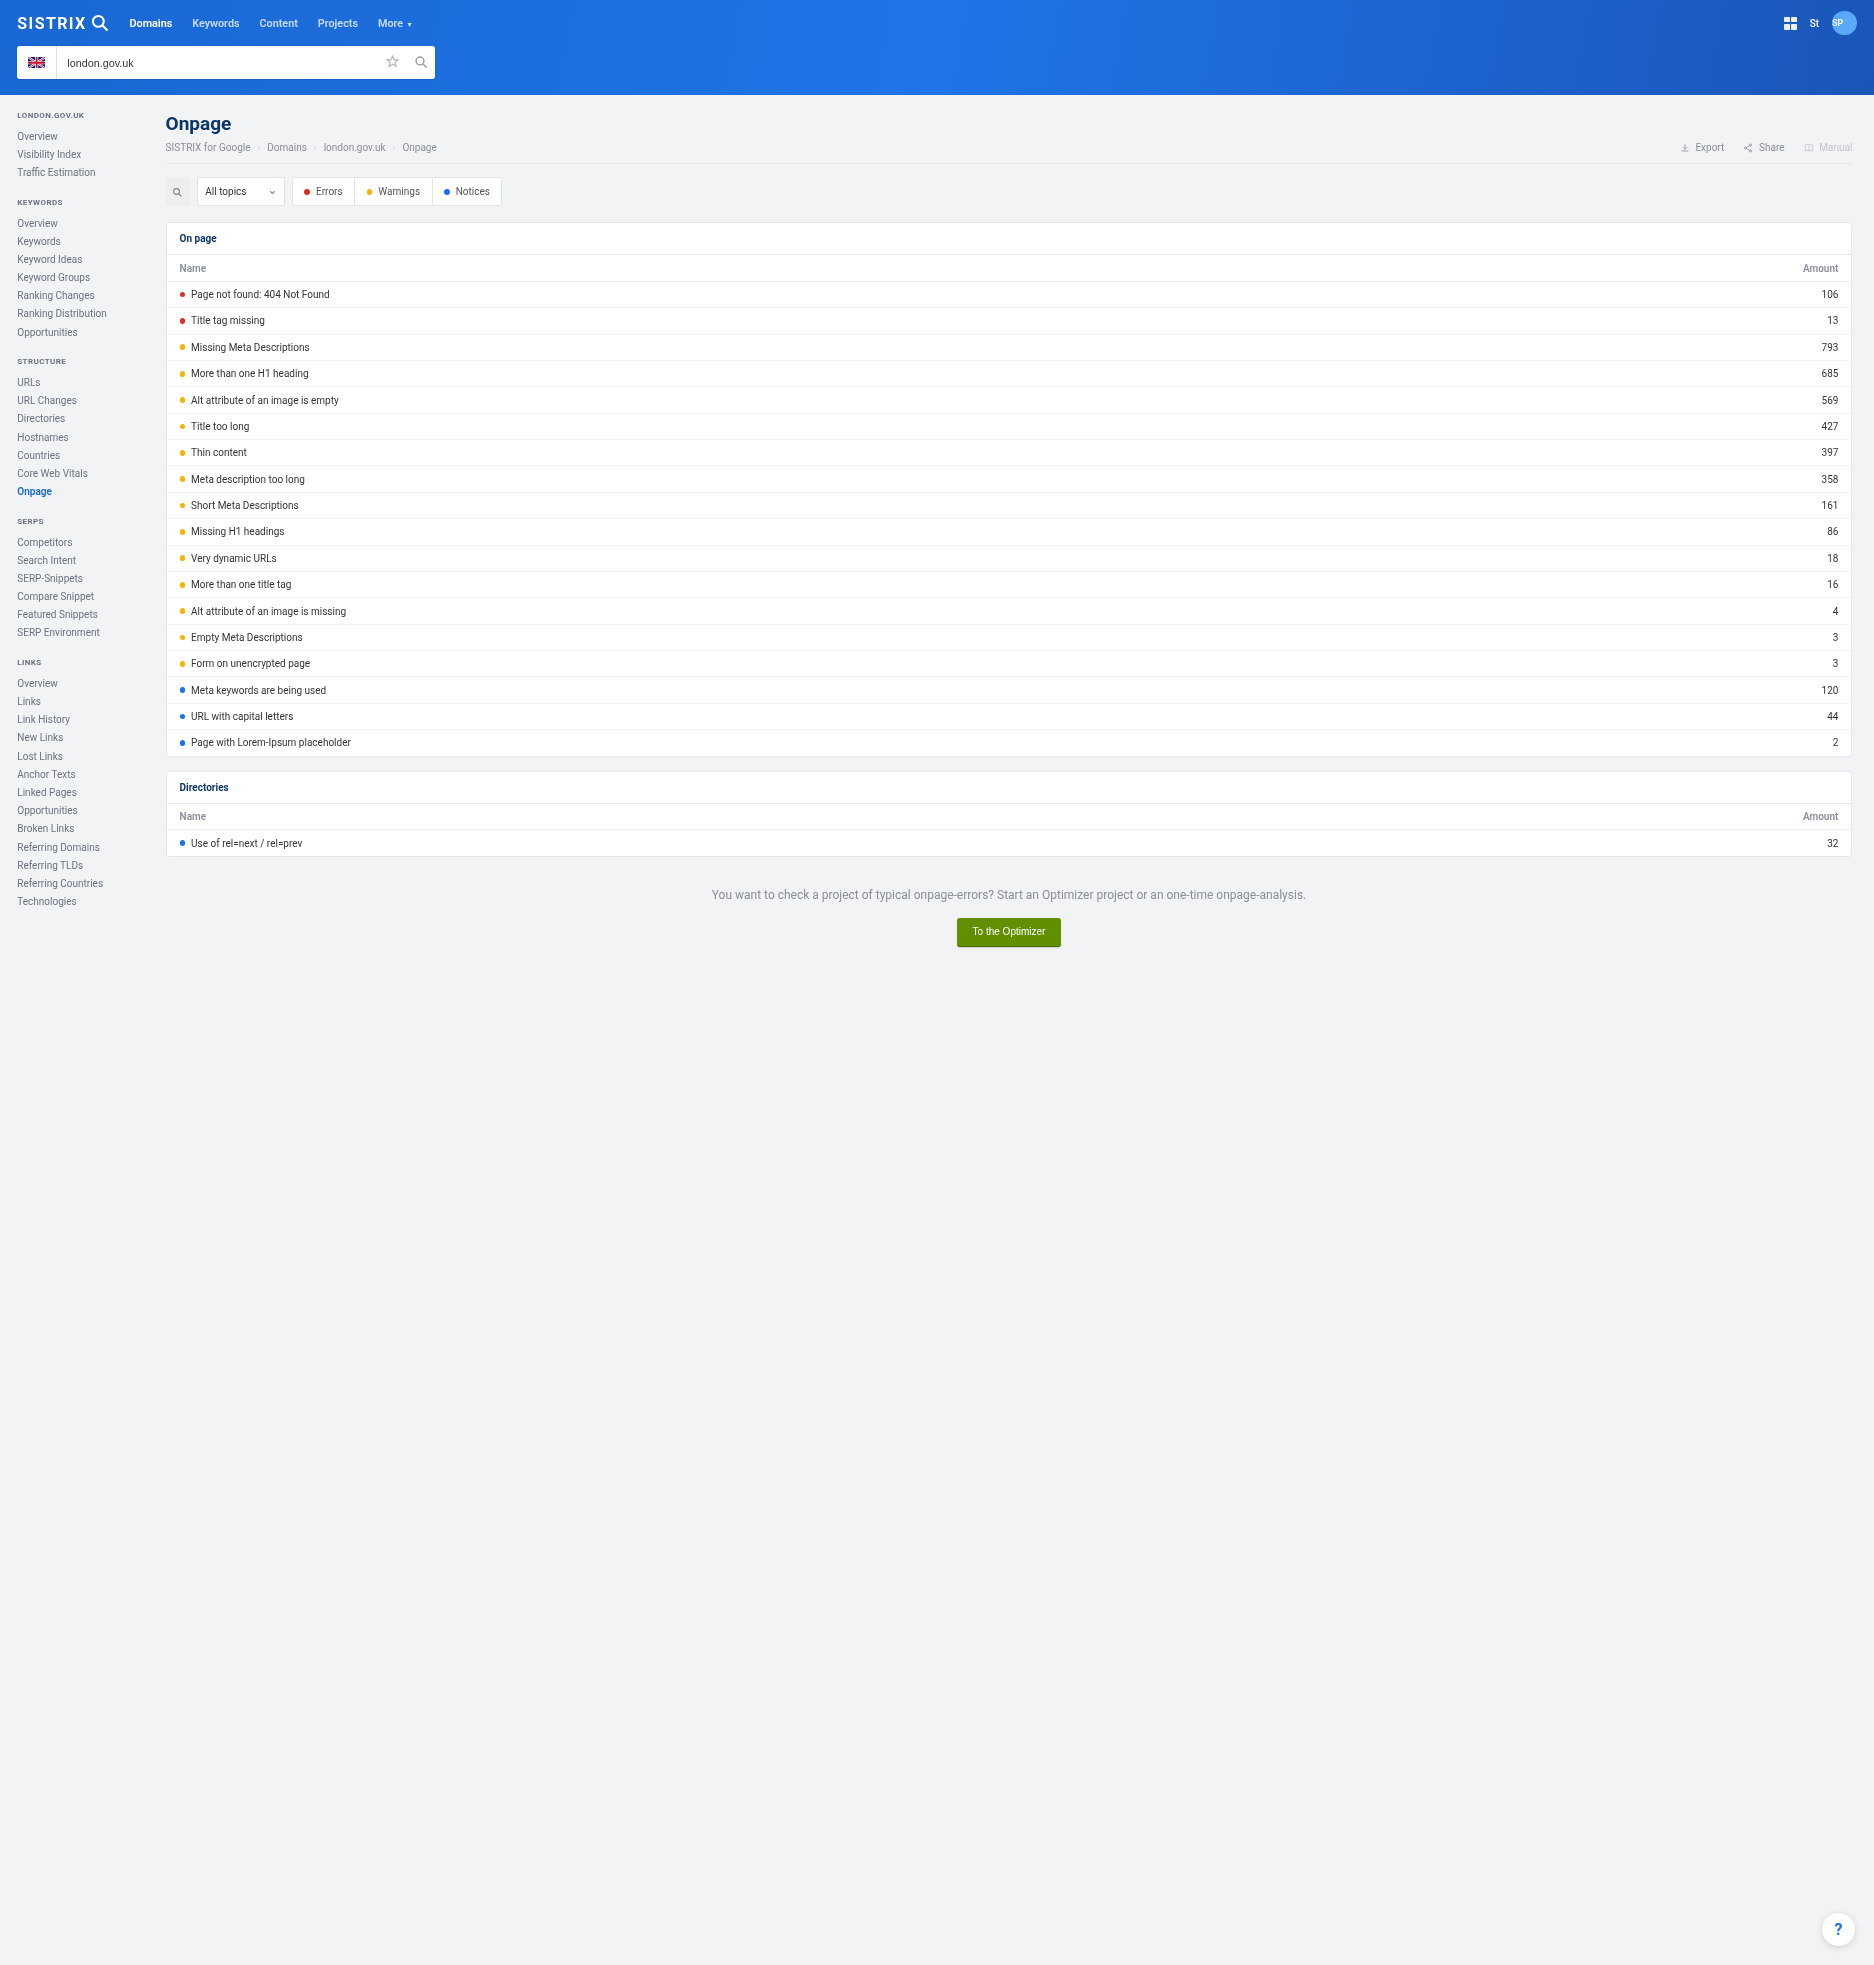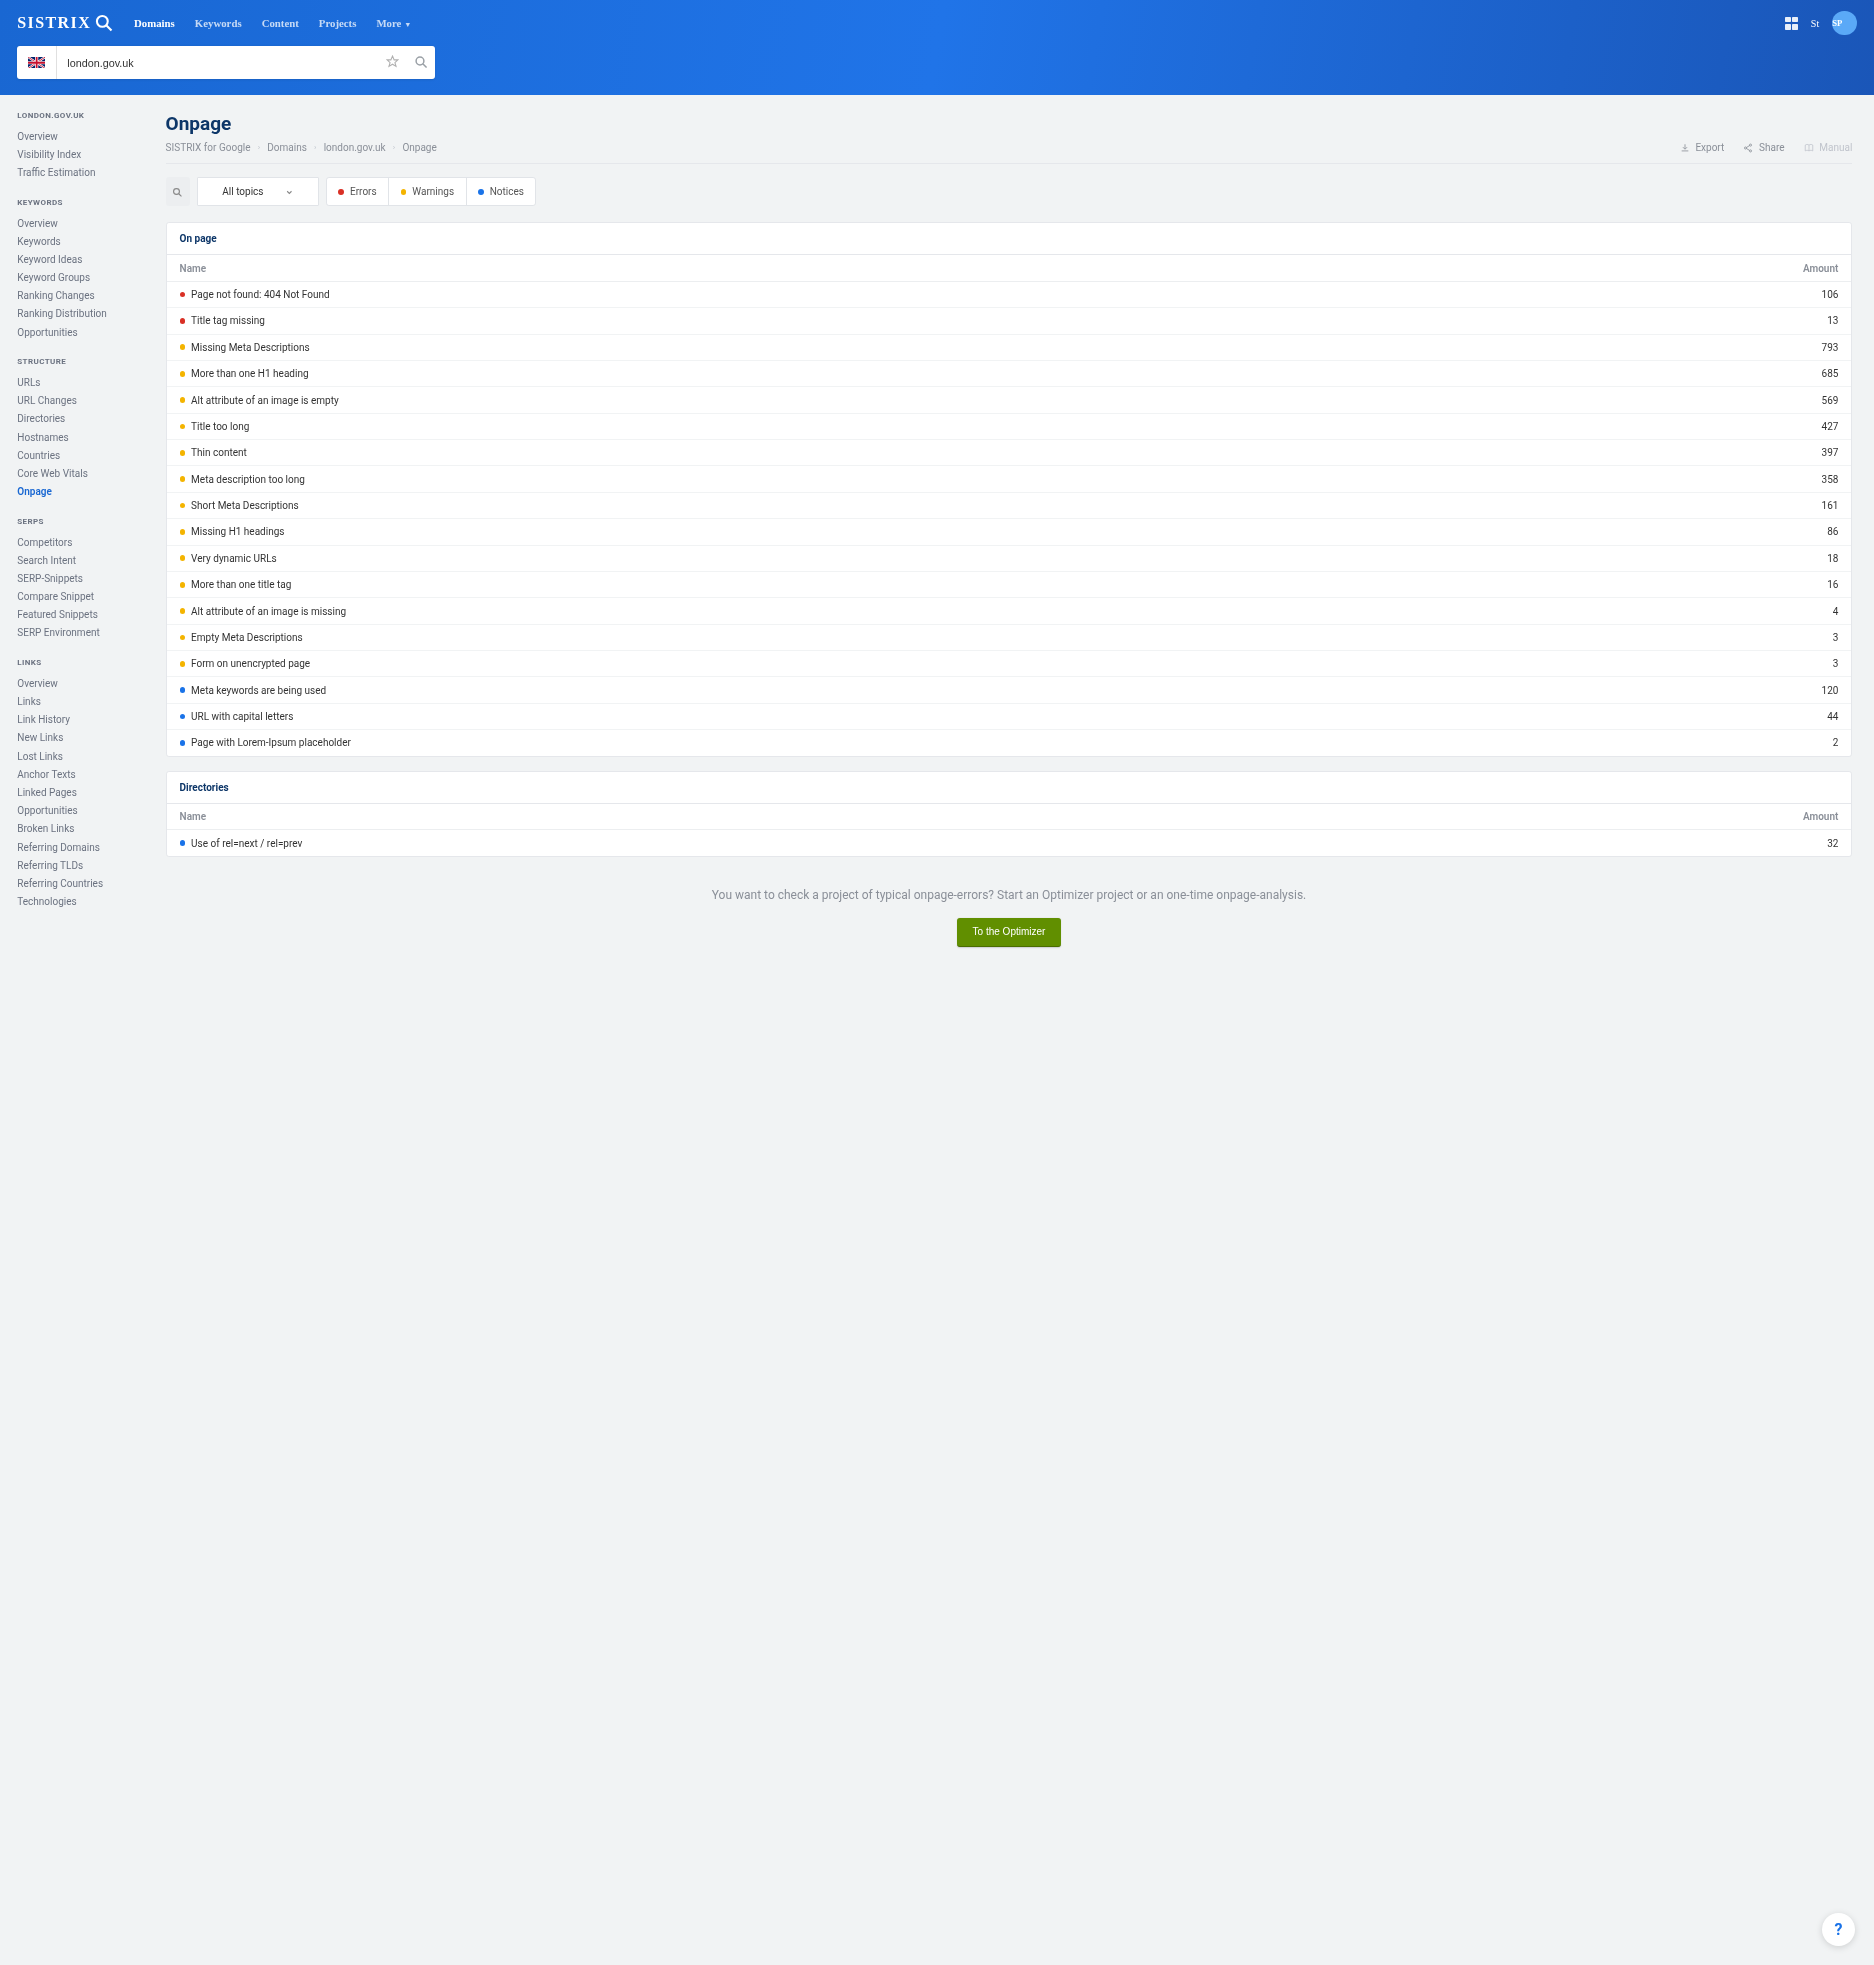--- a/index.html
+++ b/index.html
@@ -1,20 +1,20 @@
 <!DOCTYPE html>
 <html style="font-size:11.5px"><head>
 <meta charset="utf-8">
 <style>
 * { margin:0; padding:0; box-sizing:border-box; }
 body { font-family: -apple-system, BlinkMacSystemFont, "Segoe UI", Roboto, Helvetica, Arial, sans-serif; background:#f1f3f4; color:#333; font-size:10px; }
 
 
 .header { background: linear-gradient(100deg, #1967d2 0%, #2074e8 50%, #1a56b8 100%); color:#fff; }
-.topnav { display:flex; align-items:center; padding:0 17.3px; height:46px;font-family:Liberation Serif, serif; }
+.topnav { display:flex; align-items:center; padding:0 17.3px; height:46px; }
 .logo { display:flex; align-items:center; font-weight:700; font-size:16px; letter-spacing:1.4px; margin-right:20px; }
 .logo svg { margin-left:2.9px; }
 .navlinks { display:flex; gap:20px; flex:1; }
 .navlinks .navlink { color:rgba(255,255,255,0.75); font-weight:600; font-size:10.8px; cursor:pointer; }
 .navlinks .navlink.active { color:#fff; }
 .navlinks .navlink .chev { font-size:7.2px; margin-left:2.9px; }
 .topright { display:flex; align-items:center; gap:13px; }
 .apps-icon { width:13px; height:13px; display:grid; grid-template-columns:1fr 1fr; grid-template-rows:1fr 1fr; gap:1.4px; }
 .apps-icon span { background:rgba(255,255,255,0.9); border-radius:0.7px; }
 .st-text { color:#fff; font-weight:500; }
@@ -40,21 +40,21 @@
 .page-title { font-size:19px; font-weight:700; color:#0d3668; margin-bottom:7.2px; }
 .breadcrumb-row { display:flex; align-items:center; justify-content:space-between; border-bottom:0.7px solid #e5e7eb; padding-bottom:10px; margin-bottom:13px; }
 .breadcrumb { display:flex; align-items:center; gap:7.2px; color:#8a8f98; font-size:10px; }
 .breadcrumb .sep { color:#c0c4cc; font-size:8px; }
 .actions { display:flex; gap:19px; color:#8a8f98; font-size:10px; }
 .actions .act { display:flex; align-items:center; gap:5.8px; cursor:pointer; }
 .actions .act.disabled { color:#c0c4cc; }
 
 .filters { display:flex; gap:7.2px; margin-bottom:16px; }
 .filter-search { width:24.5px; height:29px; background:#eceef0; border-radius:2.9px; display:flex; align-items:center; justify-content:center; color:#888; }
-.filter-dd { height:29px; border:0.7px solid #e1e4e8; border-radius:1px; background:#fff; display:flex; align-items:center; padding:0 24px; gap:21.6px; color:#333; cursor:pointer; }
+.filter-dd { height:29px; border:0.7px solid #e1e4e8; border-radius:1px; background:#fff; display:flex; align-items:center; padding:0 7px; gap:21.6px; color:#333; cursor:pointer; }
 .filter-dd .chev { color:#888; font-size:8px; }
 .filter-seg { height:29px; border:0.7px solid #e1e4e8; border-radius:2.9px; background:#fff; display:flex; }
 .filter-seg .seg { display:flex; align-items:center; padding:0 11.5px; gap:5.8px; color:#555; cursor:pointer; border-right:0.7px solid #e1e4e8;justify-content:flex-end; }
 .filter-seg .seg:last-child { border-right:none; }
 .dot { width:5.8px; height:5.8px; border-radius:50%; flex-shrink:0; }
 .dot-error { background:#d93025; }
 .dot-warning { background:#f4b400; }
 .dot-notice { background:#1a73e8; }
 
 .card { background:#fff; border:0.7px solid #e5e7eb; border-radius:2.9px; margin-bottom:14.4px; }

